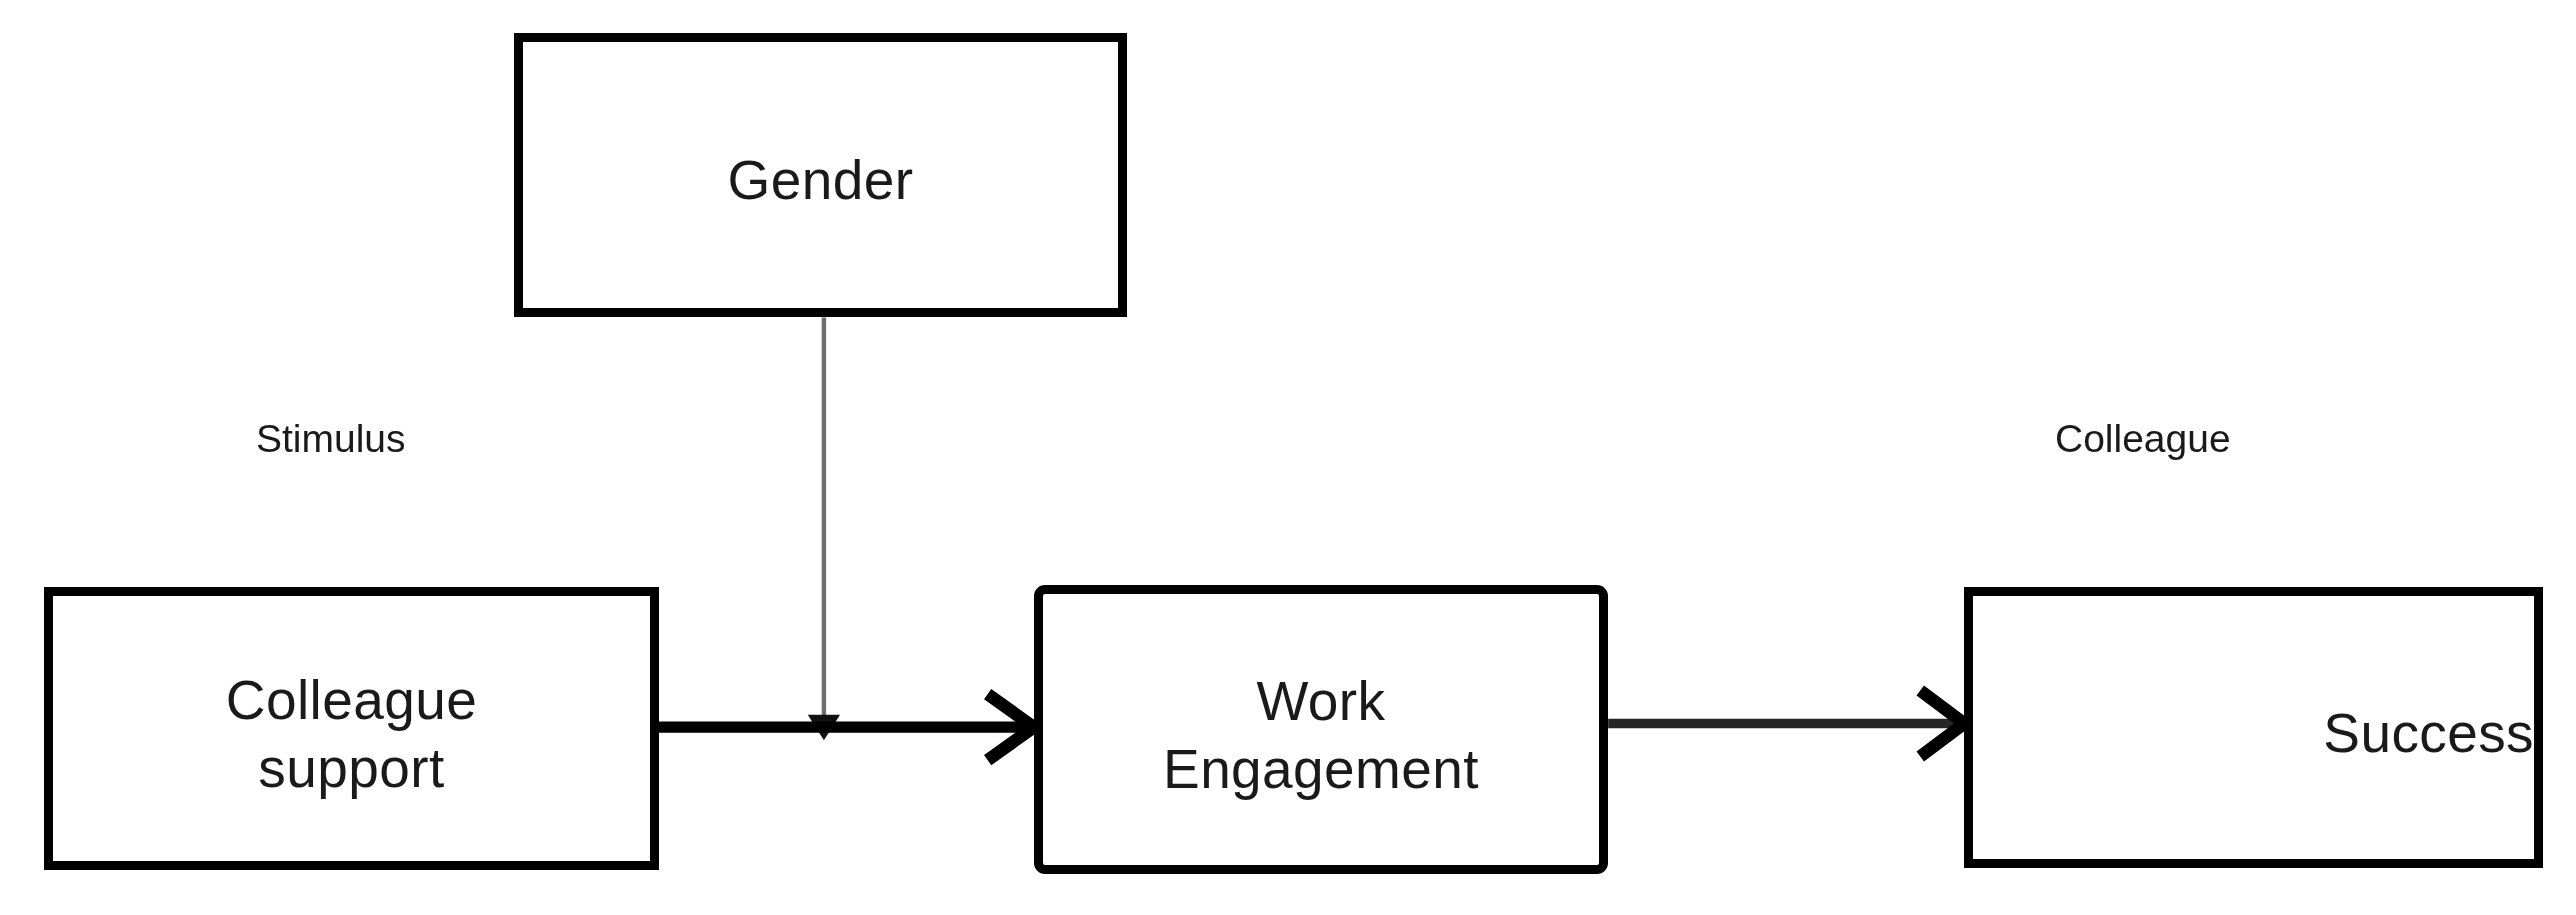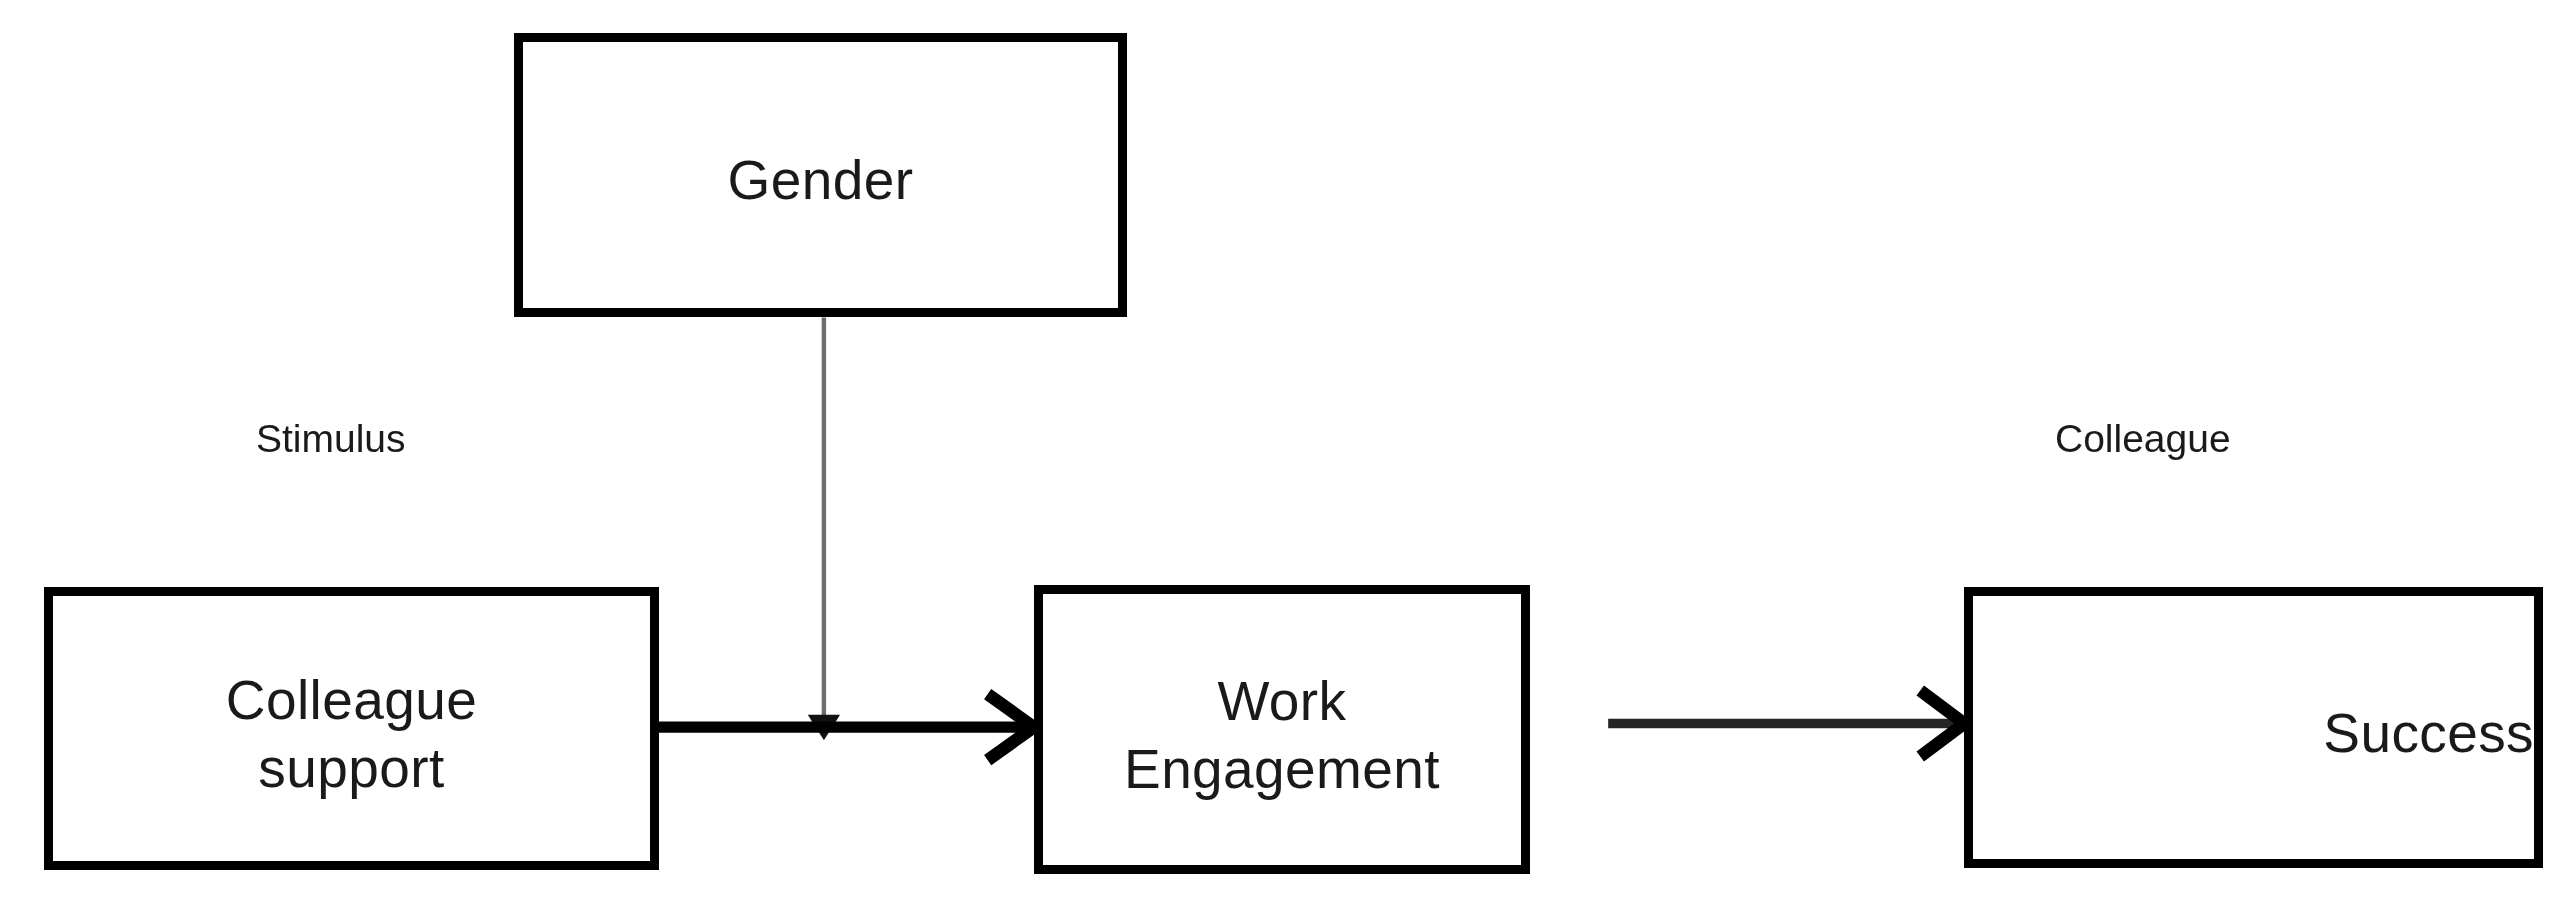--- a/index.html
+++ b/index.html
@@ -51,21 +51,21 @@
     left: 0;
     top: 0;
     width: 2576px;
     height: 916px;
     pointer-events: none;
     overflow: visible;
   }
   
   #box-gender   { left: 514px;  top: 33px;  width: 613px; height: 284px; }
   #box-support  { left: 44px;   top: 587px; width: 615px; height: 283px; }
-  #box-work     { left: 1034px; top: 585px; width: 496px; height: 289px; }
+  #box-work     { left: 1034px; top: 585px; width: 574px; height: 289px; border-radius: 11px; }
   #box-success  { left: 1964px; top: 587px; width: 579px; height: 281px; justify-content: flex-end; }
   
   #label-stimulus { left: 256px;  top: 419px; }
   #label-organism { left: 1153px; top: 419px; }
   #label-response { left: 2055px; top: 419px; }
 </style>
 </head>
 <body>
 
 <div id="canvas">

